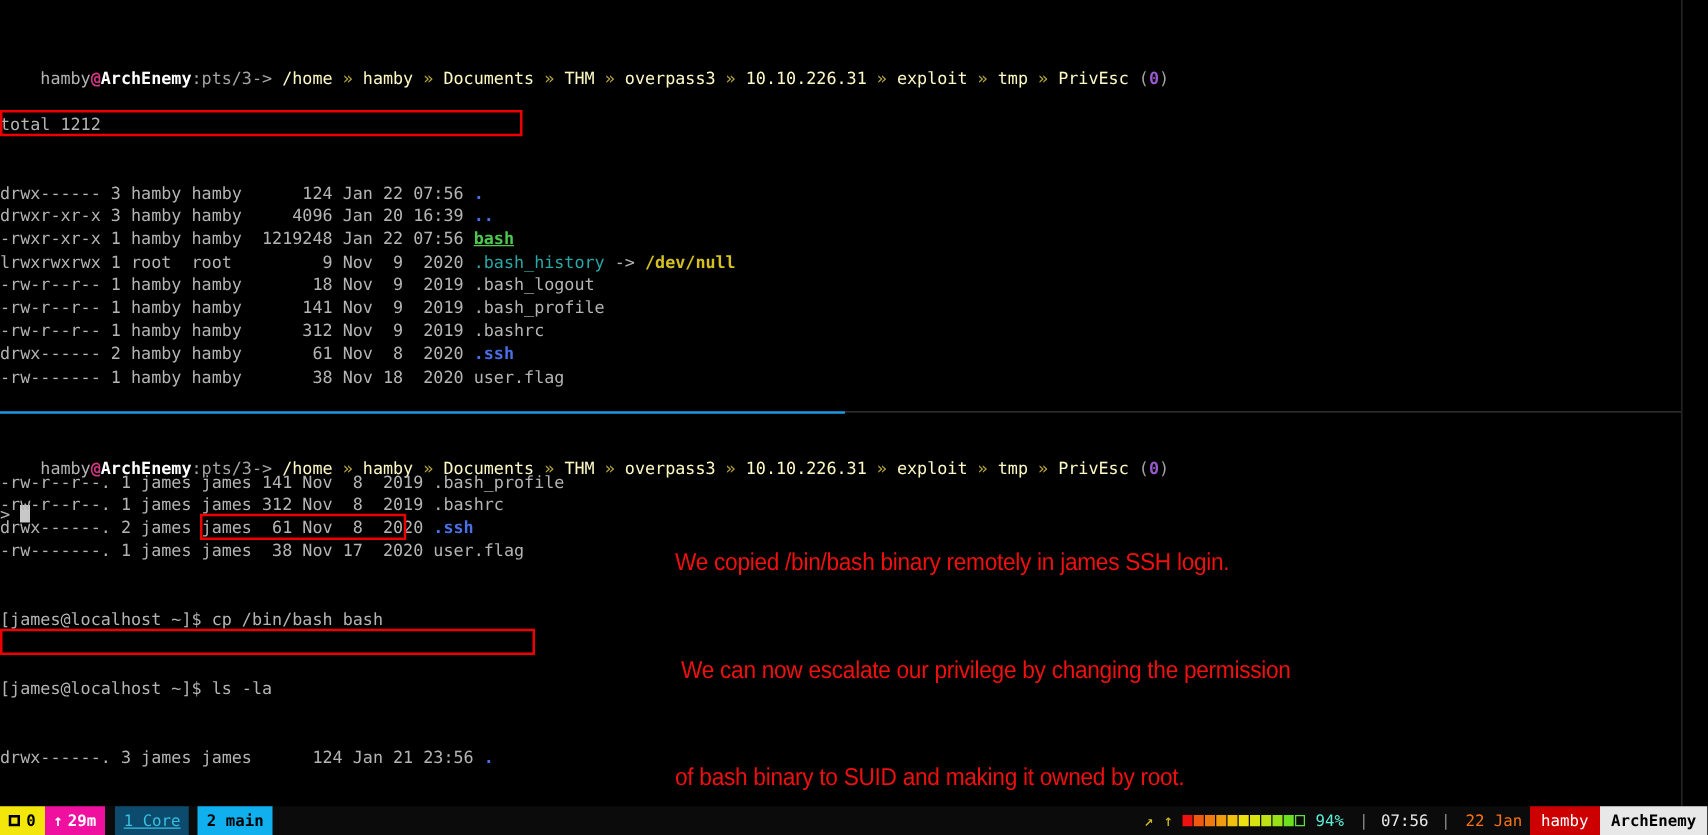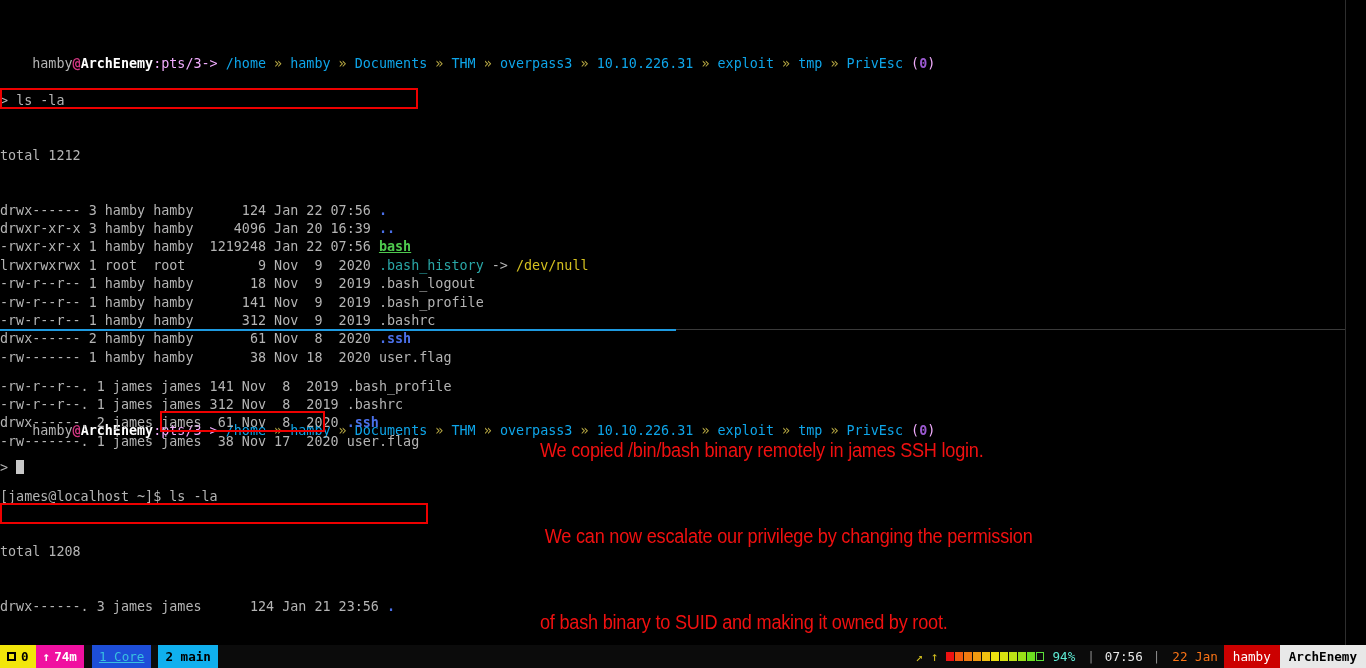--- a/index.html
+++ b/index.html
@@ -23,29 +23,29 @@
     width: 1345px;
     font-size: 13.4px;
     line-height: 18.35px;
     white-space: pre;
     color: #cfcfcf;
   }
   .line { white-space: pre; height: 18.35px; }
 
   
   .c-grey    { color: #b4b4b4; }
-  .c-dim     { color: #f0abfc; }
+  .c-dim     { color: #a3a3a3; }
   .c-green   { color: #4ec94e; font-weight: bold; text-decoration: underline; }
-  .c-pathgrn { color: #0ea5e9; }
+  .c-pathgrn { color: #fef9c3; }
   .c-magenta { color: #d33682; font-weight: bold; }
   .c-purple  { color: #9b59d0; font-weight: bold; }
   .c-yellow  { color: #b5a642; }
   .c-blue    { color: #4a6fe8; font-weight: bold; }
   .c-cyan    { color: #2aa7a7; font-weight: normal; }
-  .c-lnkyel  { color: #d4c020; font-weight: normal; }
+  .c-lnkyel  { color: #d4c020; font-weight: bold; }
   .c-bold    { color: #ffffff; font-weight: bold; }
 
   
   .cursor {
     display: inline-block;
     width: 8px;
     height: 14px;
     background: #c8c8c8;
     vertical-align: -2px;
   }
@@ -133,21 +133,21 @@
     font-size: 12.6px;
   }
   .seg {
     display: flex;
     align-items: center;
     padding: 0 7px;
     white-space: pre;
   }
   #seg-notify   { background: #f2e60a; color: #000000; font-weight: bold; gap: 5px; }
   #seg-uptime   { background: #f010a0; color: #ffffff; font-weight: bold; gap: 4px; }
-  #seg-core     { background: #1d4ed8; color: #38c0e0; text-decoration: underline; margin-left: 8px;}
+  #seg-core     { background: #0c4a6e; color: #38c0e0; text-decoration: underline; margin-left: 8px;}
   #seg-branch   { background: #10b0ee; color: #000000; font-weight: bold; margin-left: 7px; }
   #status-spacer { flex: 1 1 auto; }
   #seg-arrows   { color: #d4c020; padding: 0 4px; gap: 8px; }
   #seg-battery  { display: flex; align-items: center; padding: 0 4px; gap: 1px; }
   .batt-cell { width: 8px; height: 9px; display: inline-block; }
   .batt-empty { width: 8px; height: 9px; display: inline-block; box-sizing: border-box; border: 1.5px solid #5ce03a; }
   #seg-pct      { color: #5eead4; font-weight: normal; padding: 0 6px 0 4px; }
   .sep-pipe     { color: #8a8a8a; padding: 0 6px; display: flex; align-items: center; }
   #seg-clock    { color: #e8e8e8; padding: 0 4px; }
   #seg-date     { color: #f97316; padding: 0 6px; }
@@ -161,38 +161,37 @@
     box-sizing: border-box;
   }
 </style>
 </head>
 <body>
 
 <div class="term" id="upper-pane">
   <div class="line">
     <span class="c-grey">hamby</span><span class="c-magenta">@</span><span class="c-bold">ArchEnemy</span><span class="c-dim">:pts/3-&gt;</span><span> </span><span class="c-pathgrn">/home</span><span class="c-yellow"> » </span><span class="c-pathgrn">hamby</span><span class="c-yellow"> » </span><span class="c-pathgrn">Documents</span><span class="c-yellow"> » </span><span class="c-pathgrn">THM</span><span class="c-yellow"> » </span><span class="c-pathgrn">overpass3</span><span class="c-yellow"> » </span><span class="c-pathgrn">10.10.226.31</span><span class="c-yellow"> » </span><span class="c-pathgrn">exploit</span><span class="c-yellow"> » </span><span class="c-pathgrn">tmp</span><span class="c-yellow"> » </span><span class="c-pathgrn">PrivEsc</span><span> </span><span class="c-dim">(</span><span class="c-purple">0</span><span class="c-dim">)</span>
   </div>
-  <div class="line"><span class="c-grey">&gt;</span><span> </span><span class="c-grey">ls -la</span></div>
   <div class="line"><span class="c-grey">total 1212</span></div>
   <div id="upper-rows"><div class="line"><span class="c-grey">drwx------</span><span class="c-grey"> 3</span><span class="c-grey"> hamby</span><span class="c-grey"> hamby</span><span class="c-grey">      124</span><span class="c-grey"> Jan</span><span class="c-grey"> 22</span><span class="c-grey"> 07:56</span><span class="c-grey"> </span><span class="c-blue">.</span></div><div class="line"><span class="c-grey">drwxr-xr-x</span><span class="c-grey"> 3</span><span class="c-grey"> hamby</span><span class="c-grey"> hamby</span><span class="c-grey">     4096</span><span class="c-grey"> Jan</span><span class="c-grey"> 20</span><span class="c-grey"> 16:39</span><span class="c-grey"> </span><span class="c-blue">..</span></div><div class="line"><span class="c-grey">-rwxr-xr-x</span><span class="c-grey"> 1</span><span class="c-grey"> hamby</span><span class="c-grey"> hamby</span><span class="c-grey">  1219248</span><span class="c-grey"> Jan</span><span class="c-grey"> 22</span><span class="c-grey"> 07:56</span><span class="c-grey"> </span><span class="c-green">bash</span></div><div class="line"><span class="c-grey">lrwxrwxrwx</span><span class="c-grey"> 1</span><span class="c-grey"> root </span><span class="c-grey"> root </span><span class="c-grey">        9</span><span class="c-grey"> Nov</span><span class="c-grey">  9</span><span class="c-grey">  2020</span><span class="c-grey"> </span><span class="c-cyan">.bash_history</span><span class="c-grey"> </span><span class="c-grey">-&gt;</span><span class="c-grey"> </span><span class="c-lnkyel">/dev/null</span></div><div class="line"><span class="c-grey">-rw-r--r--</span><span class="c-grey"> 1</span><span class="c-grey"> hamby</span><span class="c-grey"> hamby</span><span class="c-grey">       18</span><span class="c-grey"> Nov</span><span class="c-grey">  9</span><span class="c-grey">  2019</span><span class="c-grey"> </span><span class="c-grey">.bash_logout</span></div><div class="line"><span class="c-grey">-rw-r--r--</span><span class="c-grey"> 1</span><span class="c-grey"> hamby</span><span class="c-grey"> hamby</span><span class="c-grey">      141</span><span class="c-grey"> Nov</span><span class="c-grey">  9</span><span class="c-grey">  2019</span><span class="c-grey"> </span><span class="c-grey">.bash_profile</span></div><div class="line"><span class="c-grey">-rw-r--r--</span><span class="c-grey"> 1</span><span class="c-grey"> hamby</span><span class="c-grey"> hamby</span><span class="c-grey">      312</span><span class="c-grey"> Nov</span><span class="c-grey">  9</span><span class="c-grey">  2019</span><span class="c-grey"> </span><span class="c-grey">.bashrc</span></div><div class="line"><span class="c-grey">drwx------</span><span class="c-grey"> 2</span><span class="c-grey"> hamby</span><span class="c-grey"> hamby</span><span class="c-grey">       61</span><span class="c-grey"> Nov</span><span class="c-grey">  8</span><span class="c-grey">  2020</span><span class="c-grey"> </span><span class="c-blue">.ssh</span></div><div class="line"><span class="c-grey">-rw-------</span><span class="c-grey"> 1</span><span class="c-grey"> hamby</span><span class="c-grey"> hamby</span><span class="c-grey">       38</span><span class="c-grey"> Nov</span><span class="c-grey"> 18</span><span class="c-grey">  2020</span><span class="c-grey"> </span><span class="c-grey">user.flag</span></div></div>
   <div class="line">
     <span class="c-grey">hamby</span><span class="c-magenta">@</span><span class="c-bold">ArchEnemy</span><span class="c-dim">:pts/3-&gt;</span><span> </span><span class="c-pathgrn">/home</span><span class="c-yellow"> » </span><span class="c-pathgrn">hamby</span><span class="c-yellow"> » </span><span class="c-pathgrn">Documents</span><span class="c-yellow"> » </span><span class="c-pathgrn">THM</span><span class="c-yellow"> » </span><span class="c-pathgrn">overpass3</span><span class="c-yellow"> » </span><span class="c-pathgrn">10.10.226.31</span><span class="c-yellow"> » </span><span class="c-pathgrn">exploit</span><span class="c-yellow"> » </span><span class="c-pathgrn">tmp</span><span class="c-yellow"> » </span><span class="c-pathgrn">PrivEsc</span><span> </span><span class="c-dim">(</span><span class="c-purple">0</span><span class="c-dim">)</span>
   </div>
   <div class="line"><span class="c-grey">&gt;</span><span> </span><span class="cursor"></span></div>
 </div>
 
 <div id="split-divider">
   <div class="active-seg"></div>
   <div class="inactive-seg"></div>
 </div>
 
 <div class="term" id="lower-pane">
   <div id="lower-top-rows"><div class="line"><span class="c-grey">-rw-r--r--.</span><span class="c-grey"> 1</span><span class="c-grey"> james</span><span class="c-grey"> james</span><span class="c-grey"> 141</span><span class="c-grey"> Nov</span><span class="c-grey">  8</span><span class="c-grey">  2019</span><span class="c-grey"> </span><span class="c-grey">.bash_profile</span></div><div class="line"><span class="c-grey">-rw-r--r--.</span><span class="c-grey"> 1</span><span class="c-grey"> james</span><span class="c-grey"> james</span><span class="c-grey"> 312</span><span class="c-grey"> Nov</span><span class="c-grey">  8</span><span class="c-grey">  2019</span><span class="c-grey"> </span><span class="c-grey">.bashrc</span></div><div class="line"><span class="c-grey">drwx------.</span><span class="c-grey"> 2</span><span class="c-grey"> james</span><span class="c-grey"> james</span><span class="c-grey">  61</span><span class="c-grey"> Nov</span><span class="c-grey">  8</span><span class="c-grey">  2020</span><span class="c-grey"> </span><span class="c-blue">.ssh</span></div><div class="line"><span class="c-grey">-rw-------.</span><span class="c-grey"> 1</span><span class="c-grey"> james</span><span class="c-grey"> james</span><span class="c-grey">  38</span><span class="c-grey"> Nov</span><span class="c-grey"> 17</span><span class="c-grey">  2020</span><span class="c-grey"> </span><span class="c-grey">user.flag</span></div></div>
+  <div class="line"><span class="c-grey">[james@localhost ~]$</span><span> </span><span class="c-grey">cp /bin/bash bash</span></div>
   <div class="line"><span class="c-grey">[james@localhost ~]$</span><span> </span><span class="c-grey">ls -la</span></div>
-  <div class="line"><span class="c-grey">total 1208</span></div>
   <div id="lower-rows"><div class="line"><span class="c-grey">drwx------.</span><span class="c-grey"> 3</span><span class="c-grey"> james</span><span class="c-grey"> james</span><span class="c-grey">      124</span><span class="c-grey"> Jan</span><span class="c-grey"> 21</span><span class="c-grey"> 23:56</span><span class="c-grey"> </span><span class="c-blue">.</span></div></div>
   
 </div>
 
 <div id="annotation">
   <div>We copied /bin/bash binary remotely in james SSH login.</div>
   <div> We can now escalate our privilege by changing the permission</div>
   <div>of bash binary to SUID and making it owned by root.</div>
 </div>
 
@@ -205,21 +204,21 @@
   
 </div>
 
 <div id="status-bar">
   <div class="seg" id="seg-notify">
     <span class="sq-icon"></span>
     <span>0</span>
   </div>
   <div class="seg" id="seg-uptime">
     <span>↑</span>
-    <span>74m</span>
+    <span>29m</span>
   </div>
   <div class="seg" id="seg-core">1 Core</div>
   <div class="seg" id="seg-branch">2 main</div>
 
   <div id="status-spacer"></div>
 
   <div class="seg" id="seg-arrows">
     <span>↗</span>
     <span>↑</span>
   </div>

